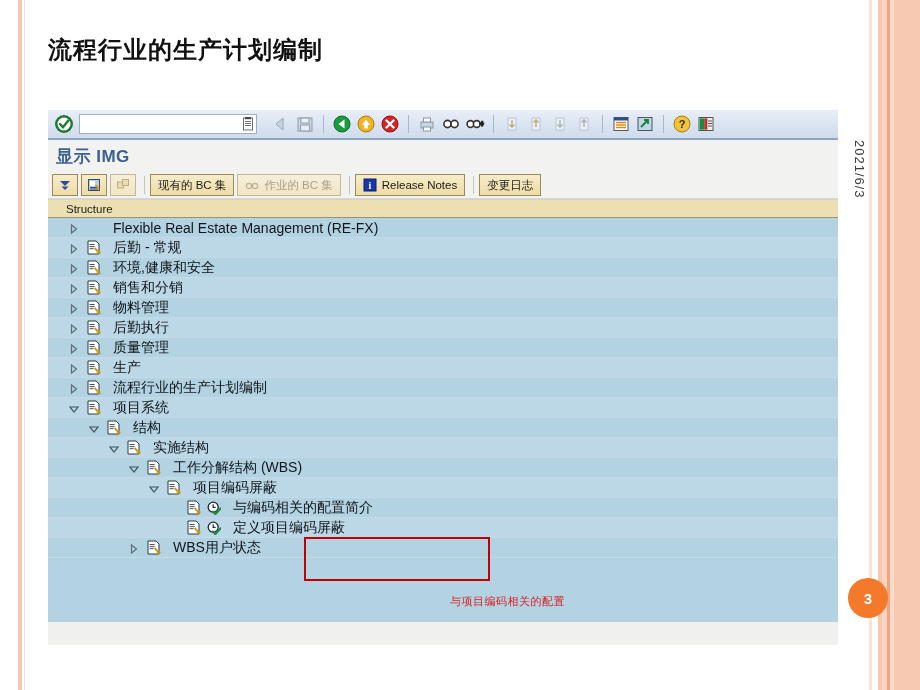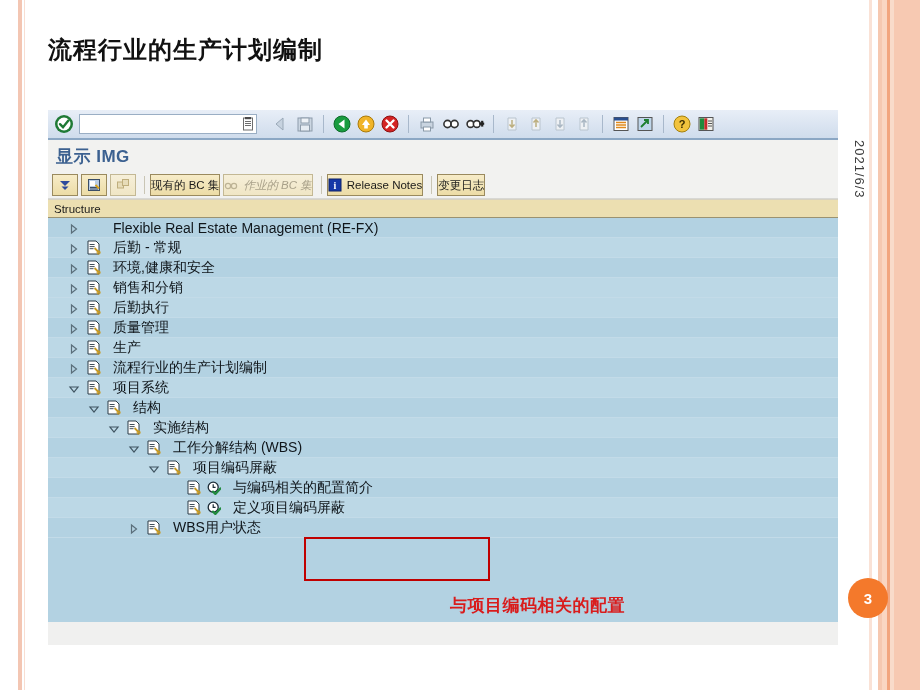--- a/index.html
+++ b/index.html
@@ -79,57 +79,57 @@
 
   
   .apptb{
     height:26px;background:#f2f2f0;
     display:flex;align-items:center;padding-left:4px;
     border-bottom:1px solid #d8d8d4;
   }
   .btn{
     height:20px;border:1px solid #9a8a5e;
     background:linear-gradient(#f7ecc8,#ecdca6);
-    display:flex;align-items:center;padding:0 0;
+    display:flex;align-items:center;padding:0 7px;
     font-size:11.5px;color:#1a1a1a;margin-right:3px;
     flex:0 0 auto;white-space:nowrap;
   }
   .btn.icononly{padding:0 2px;width:20px;justify-content:center;}
-  .btn.disabled{color:#a9a18a;border-color:#c3b894;background:linear-gradient(#f6efd9,#f0e6c5);font-style:italic;}
+  .btn.disabled{color:#a9a18a;border-color:#c3b894;background:linear-gradient(#f6efd9,#f0e6c5);}
   .btn .bico{width:14px;height:14px;margin-right:5px;flex:0 0 auto;}
   .btn .bico.solo{margin-right:0;}
   .tbsep2{width:1px;height:18px;background:#c9c5b4;margin:0 5px;flex:0 0 auto;}
 
   
   .struct-hd{
     height:17px;background:#ecdfb1;
     border-bottom:1px solid #9a9271;
     border-top:1px solid #d7d2c2;
-    display:flex;align-items:center;padding-left:6px;
+    display:flex;align-items:center;padding-left:18px;
     font-size:11.5px;color:#1a1a1a;
   }
 
   
   .tree{background:#b3d2e2;height:404px;position:relative;}
   .row{
     height:19px;display:flex;align-items:center;
     border-bottom:1px solid #c3dbe8;
     font-size:14px;color:#10161b;
     position:relative;
   }
   .row.alt{background:#bcd8e6;}
   .row .arrow{width:12px;height:12px;flex:0 0 auto;}
   .row .docico{width:15px;height:15px;margin-left:6px;flex:0 0 auto;}
   .row .clkico{width:14px;height:14px;margin-left:6px;flex:0 0 auto;}
   .row .lbl{margin-left:12px;white-space:nowrap;}
   .spacer{flex:0 0 auto;}
 
   .annot{
     position:absolute;left:450px;top:594px;
-    font-size:17px;font-weight:bold;color:#d91c1c;
+    font-size:11px;font-weight:normal;color:#d91c1c;
     letter-spacing:.5px;z-index:6;
   }
 </style>
 </head>
 <body>
 
 <div class="edge-left"></div>
 <div class="edge-left2"></div>
 
 <div class="stripes">
@@ -400,20 +400,33 @@
             <path d="M3.5 2 L8.5 6 L3.5 10 Z" fill="none" stroke="#5a6e7a" stroke-width="1.2"></path>
           </svg></span>
         <span class="docico"><svg width="15" height="15" viewBox="0 0 15 15">
             <path d="M2 1 h8 l3 3 v10 h-11 z" fill="#ffffff" stroke="#2b3b47" stroke-width="1"></path>
             <path d="M3.6 4.5 h5 M3.6 6.6 h5 M3.6 8.7 h4" stroke="#2b3b47" stroke-width="0.9"></path>
             <path d="M8.5 8 l4.5 4.5" stroke="#c79a22" stroke-width="1.8"></path>
             <circle cx="12.6" cy="12.6" r="1.5" fill="none" stroke="#c79a22" stroke-width="1.1"></circle>
           </svg></span>
         <span class="lbl">销售和分销</span>
       </div>
+      <div class="row">
+        <span class="spacer" style="width: 20px;"></span>
+        <span class="arrow"><svg width="12" height="12" viewBox="0 0 12 12">
+            <path d="M3.5 2 L8.5 6 L3.5 10 Z" fill="none" stroke="#5a6e7a" stroke-width="1.2"></path>
+          </svg></span>
+        <span class="docico"><svg width="15" height="15" viewBox="0 0 15 15">
+            <path d="M2 1 h8 l3 3 v10 h-11 z" fill="#ffffff" stroke="#2b3b47" stroke-width="1"></path>
+            <path d="M3.6 4.5 h5 M3.6 6.6 h5 M3.6 8.7 h4" stroke="#2b3b47" stroke-width="0.9"></path>
+            <path d="M8.5 8 l4.5 4.5" stroke="#c79a22" stroke-width="1.8"></path>
+            <circle cx="12.6" cy="12.6" r="1.5" fill="none" stroke="#c79a22" stroke-width="1.1"></circle>
+          </svg></span>
+        <span class="lbl">物料管理</span>
+      </div>
       <div class="row alt">
         <span class="spacer" style="width: 20px;"></span>
         <span class="arrow"><svg width="12" height="12" viewBox="0 0 12 12">
             <path d="M3.5 2 L8.5 6 L3.5 10 Z" fill="none" stroke="#5a6e7a" stroke-width="1.2"></path>
           </svg></span>
         <span class="docico"><svg width="15" height="15" viewBox="0 0 15 15">
             <path d="M2 1 h8 l3 3 v10 h-11 z" fill="#ffffff" stroke="#2b3b47" stroke-width="1"></path>
             <path d="M3.6 4.5 h5 M3.6 6.6 h5 M3.6 8.7 h4" stroke="#2b3b47" stroke-width="0.9"></path>
             <path d="M8.5 8 l4.5 4.5" stroke="#c79a22" stroke-width="1.8"></path>
             <circle cx="12.6" cy="12.6" r="1.5" fill="none" stroke="#c79a22" stroke-width="1.1"></circle>

